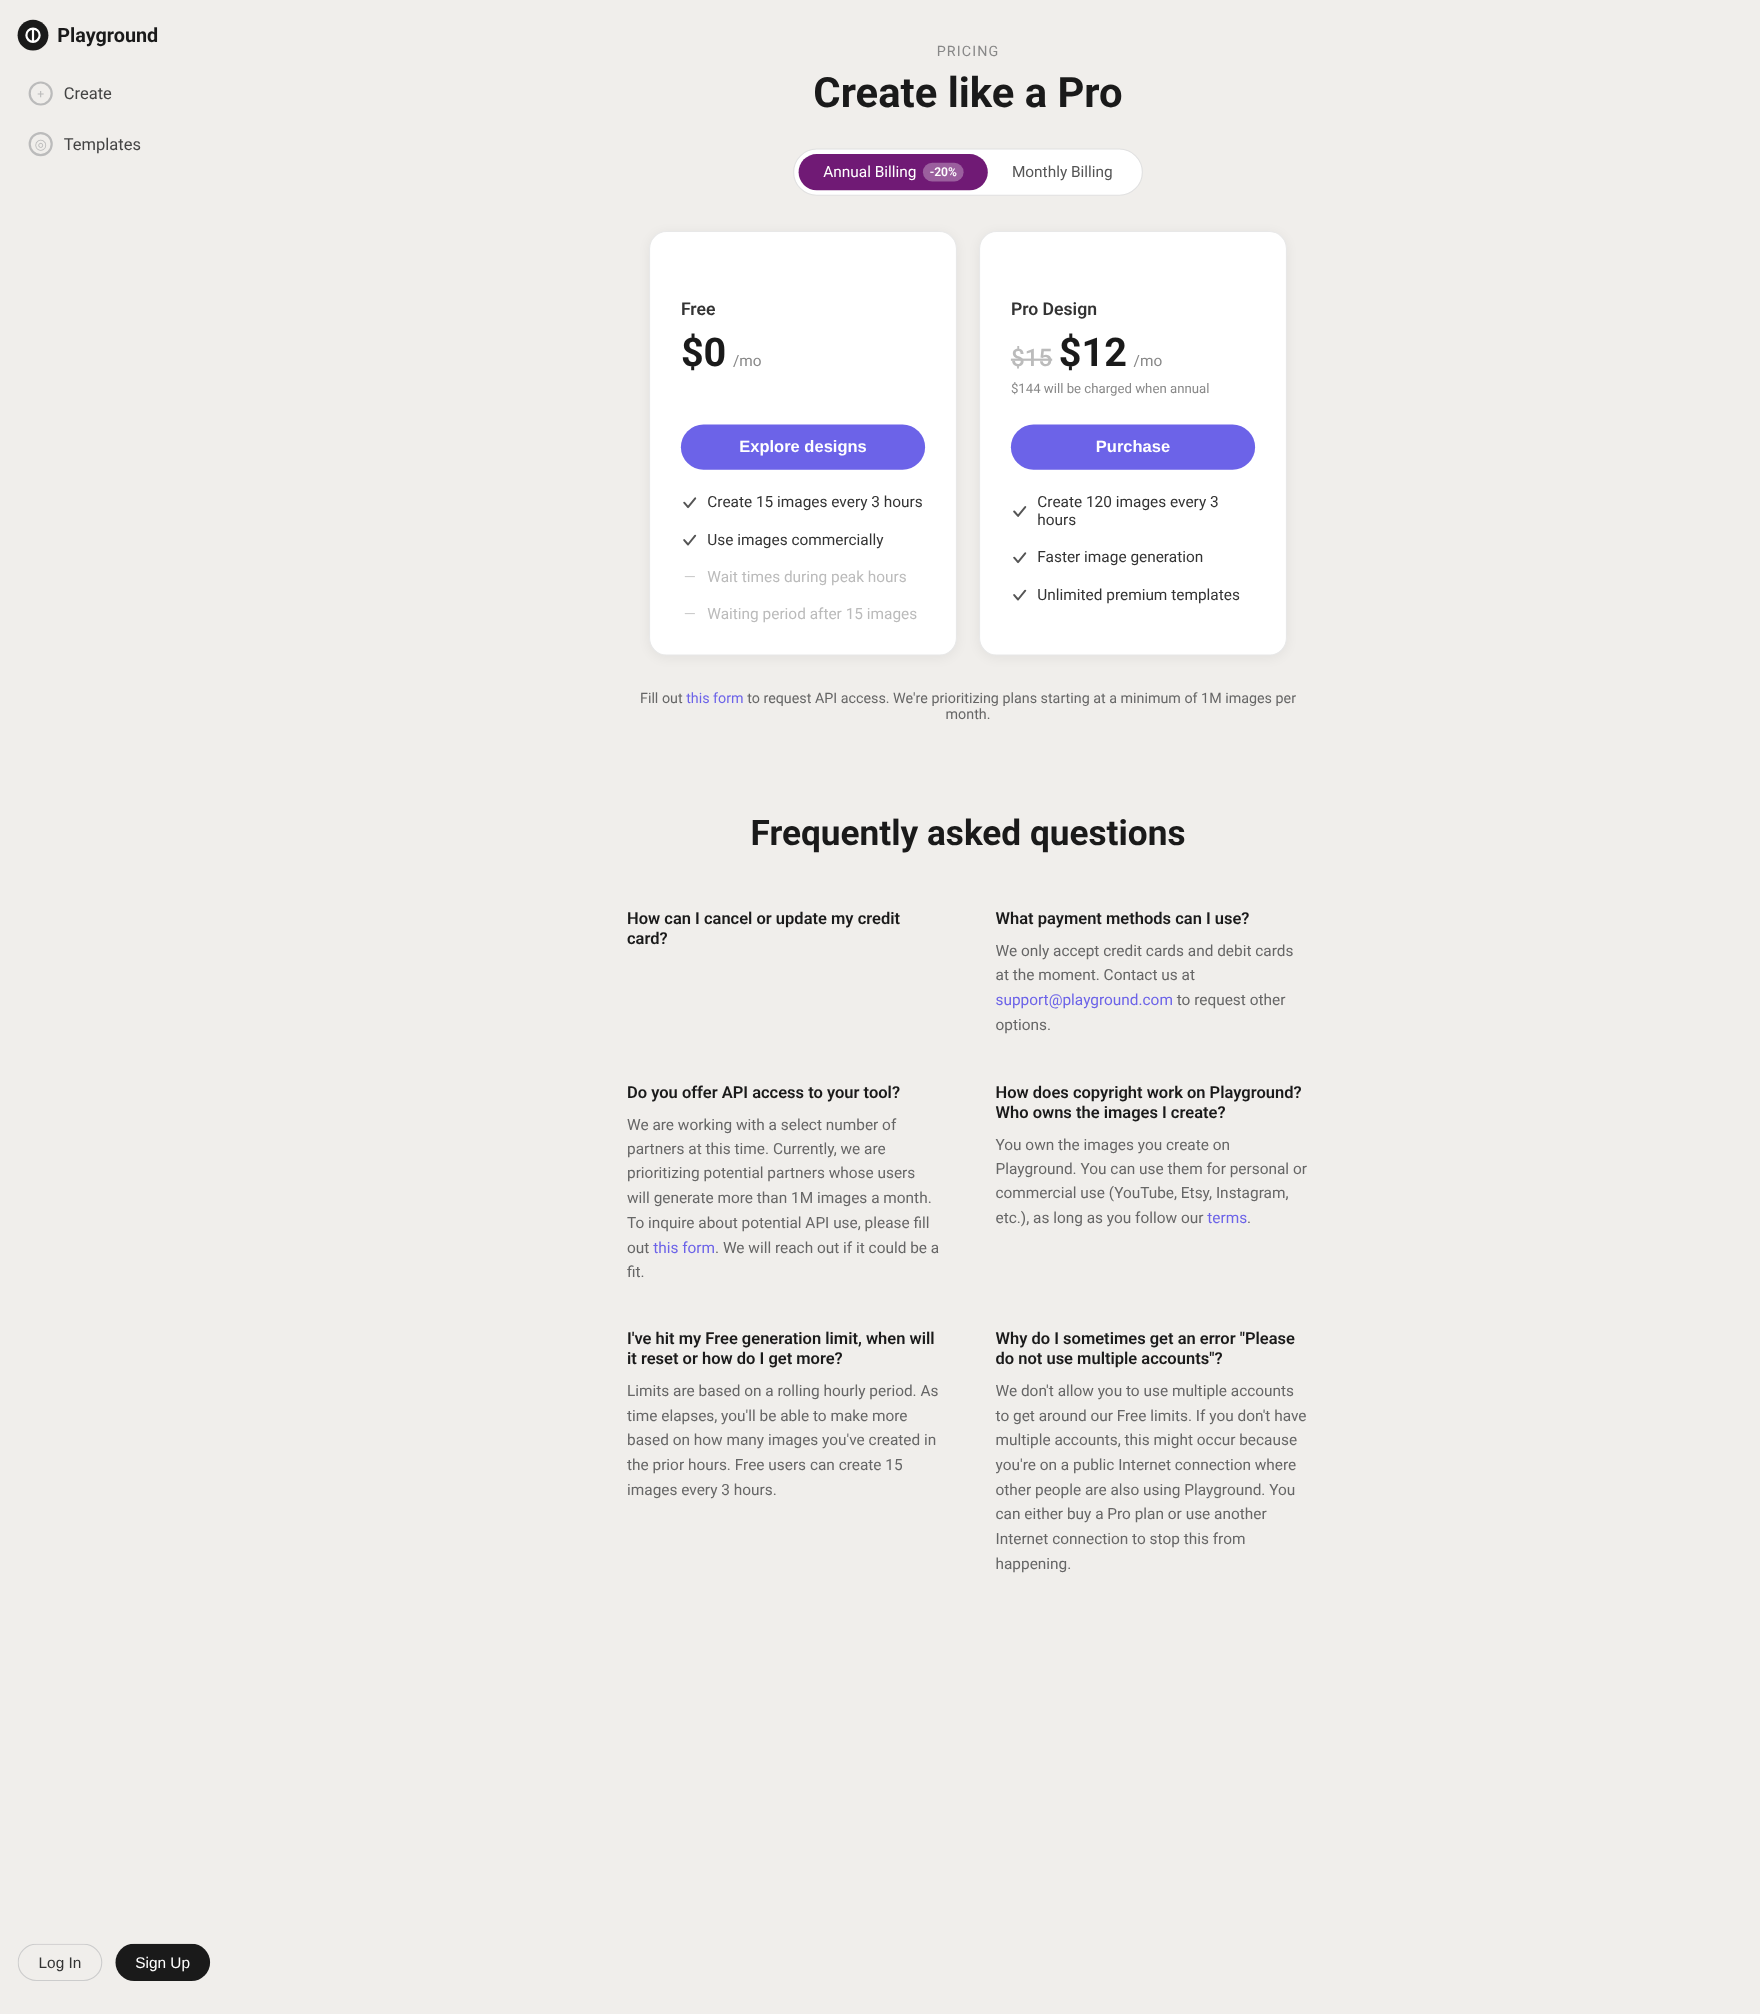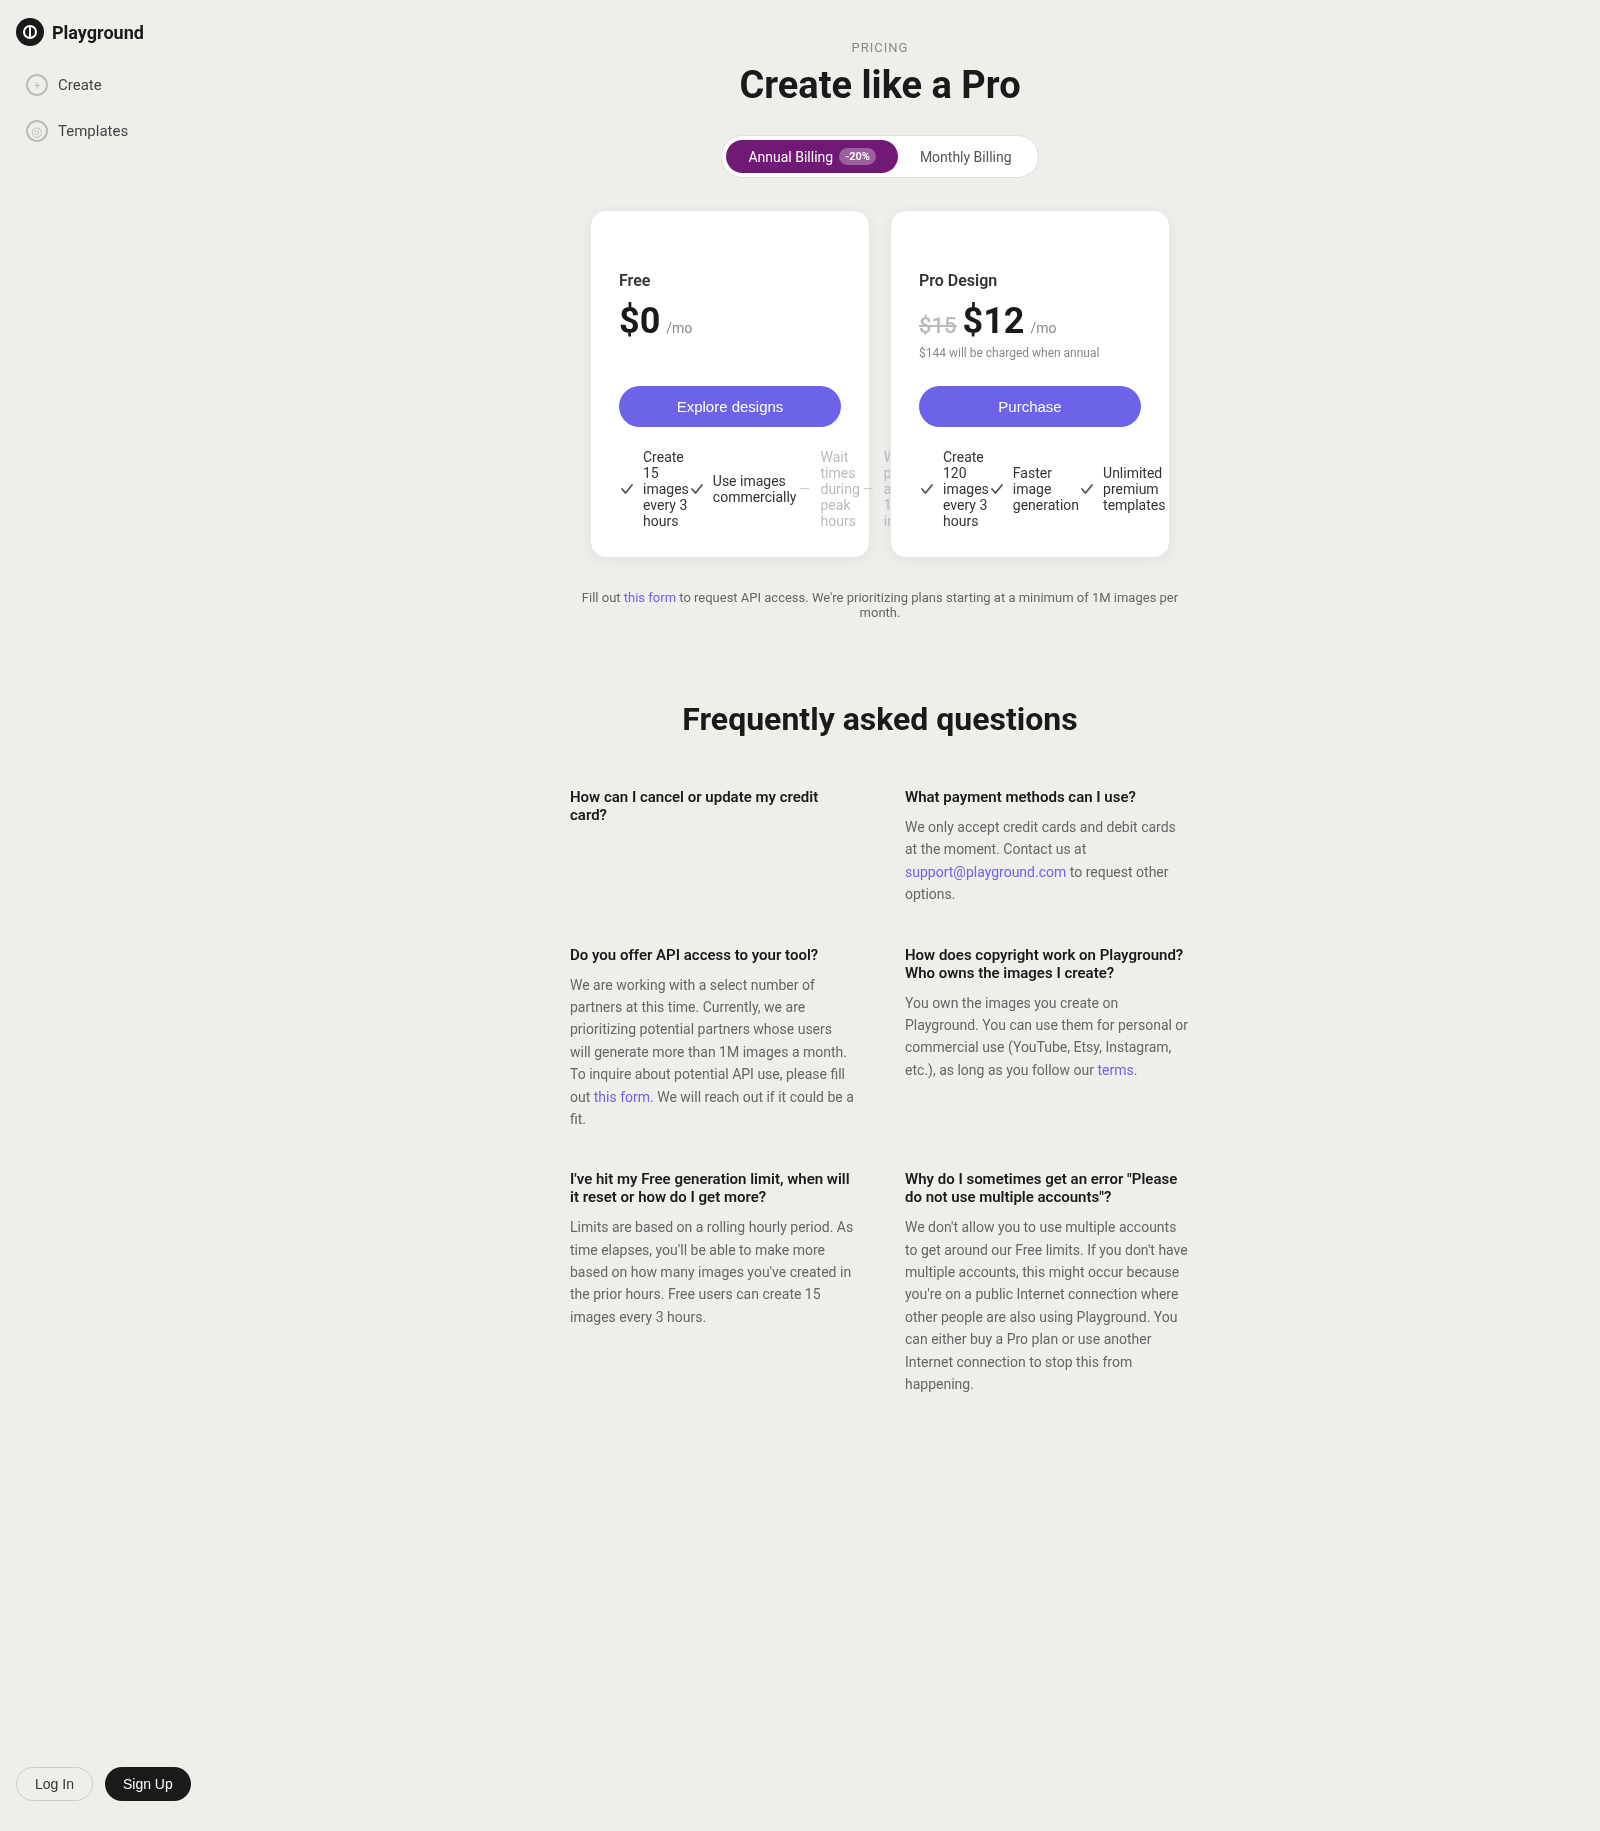--- a/index.html
+++ b/index.html
@@ -216,39 +216,39 @@
       margin-bottom: 22px;
       min-height: 18px;
     }
     .card-btn {
       width: 100%;
       padding: 12px;
       border-radius: 25px;
       border: none;
       cursor: pointer;
       font-size: 15px;
-      font-weight: 400;
+      font-weight: 700;
       margin-bottom: 22px;
       transition: opacity 0.15s;
     }
     .btn-explore {
       background: #6c63e8;
       color: white;
     }
     .btn-purchase {
       background: #6c63e8;
       color: white;
     }
 
     
     .feature-list {
       list-style: none;
       display: flex;
-      flex-direction: row;
-      gap: 0;
+      flex-direction: column;
+      gap: 18px;
     }
     .feature-item {
       display: flex;
       align-items: center;
       gap: 8px;
       font-size: 14px;
     }
     .feature-item.enabled { color: #333; }
     .feature-item.disabled { color: #bbb; }
     .check-icon {

